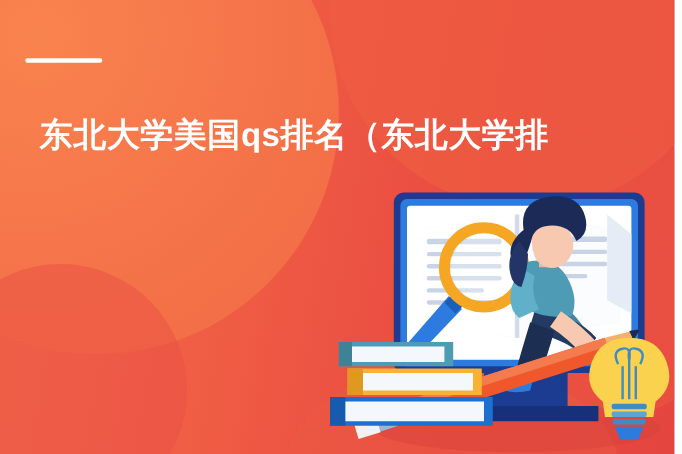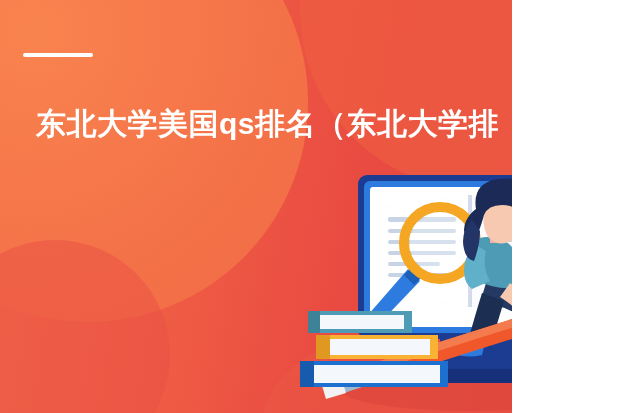--- a/index.html
+++ b/index.html
@@ -6,21 +6,21 @@
     margin: 0;
     padding: 0;
     background: #ffffff;
   }
   body {
     font-family: "Liberation Sans", "DejaVu Sans", sans-serif;
   }
 
   .banner {
     position: relative;
-    width: 512px;
+    width: 613px;
     height: 413px;
     overflow: hidden;
     background: #701a75;
   }
 
   
   .bg-base {
     position: absolute;
     inset: 0;
     background: linear-gradient(100deg, #F4724A 0%, #EF5C44 38%, #E94A41 68%, #E4453F 100%);

